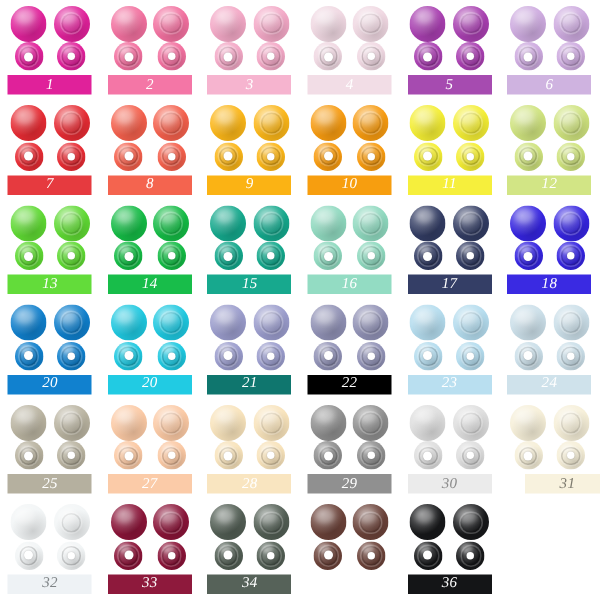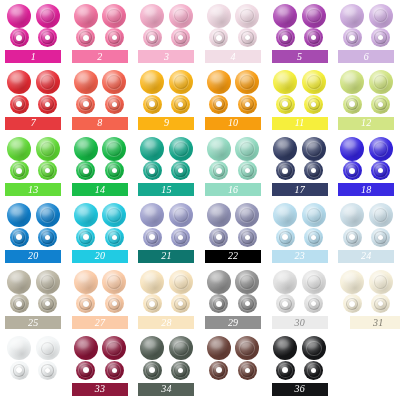--- a/index.html
+++ b/index.html
@@ -608,20 +608,23 @@
         <div class="snaps">
           <div class="cap" style="background: radial-gradient(circle at 34% 28%, rgba(255, 255, 255, 0.42), rgba(255, 255, 255, 0) 58%), radial-gradient(circle at 62% 74%, rgba(0, 0, 0, 0.16), rgba(0, 0, 0, 0) 62%), rgb(242, 245, 246);"></div>
           <div class="cap ring-cap" style="background: radial-gradient(circle at 34% 28%, rgba(255, 255, 255, 0.42), rgba(255, 255, 255, 0) 58%), radial-gradient(circle at 62% 74%, rgba(0, 0, 0, 0.16), rgba(0, 0, 0, 0) 62%), rgb(242, 245, 246);"></div>
           <div class="socket" style="background: radial-gradient(circle at 36% 30%, rgba(255, 255, 255, 0.38), rgba(255, 255, 255, 0) 55%), radial-gradient(circle at 64% 76%, rgba(0, 0, 0, 0.18), rgba(0, 0, 0, 0) 60%), rgb(242, 245, 246);">
             <span class="hole"></span>
           </div>
           <div class="socket stud" style="background: radial-gradient(circle at 36% 30%, rgba(255, 255, 255, 0.38), rgba(255, 255, 255, 0) 55%), radial-gradient(circle at 64% 76%, rgba(0, 0, 0, 0.18), rgba(0, 0, 0, 0) 60%), rgb(242, 245, 246);">
             <span class="hole"></span>
           </div>
         </div>
+        <div class="label-bar" style="background: rgb(238, 242, 245); color: rgb(126, 131, 134);">
+          <span>32</span>
+        </div>
       </div>
       <div class="cell">
         <div class="snaps">
           <div class="cap" style="background: radial-gradient(circle at 34% 28%, rgba(255, 255, 255, 0.42), rgba(255, 255, 255, 0) 58%), radial-gradient(circle at 62% 74%, rgba(0, 0, 0, 0.16), rgba(0, 0, 0, 0) 62%), rgb(138, 20, 56);"></div>
           <div class="cap ring-cap" style="background: radial-gradient(circle at 34% 28%, rgba(255, 255, 255, 0.42), rgba(255, 255, 255, 0) 58%), radial-gradient(circle at 62% 74%, rgba(0, 0, 0, 0.16), rgba(0, 0, 0, 0) 62%), rgb(138, 20, 56);"></div>
           <div class="socket" style="background: radial-gradient(circle at 36% 30%, rgba(255, 255, 255, 0.38), rgba(255, 255, 255, 0) 55%), radial-gradient(circle at 64% 76%, rgba(0, 0, 0, 0.18), rgba(0, 0, 0, 0) 60%), rgb(138, 20, 56);">
             <span class="hole"></span>
           </div>
           <div class="socket stud" style="background: radial-gradient(circle at 36% 30%, rgba(255, 255, 255, 0.38), rgba(255, 255, 255, 0) 55%), radial-gradient(circle at 64% 76%, rgba(0, 0, 0, 0.18), rgba(0, 0, 0, 0) 60%), rgb(138, 20, 56);">
             <span class="hole"></span>

